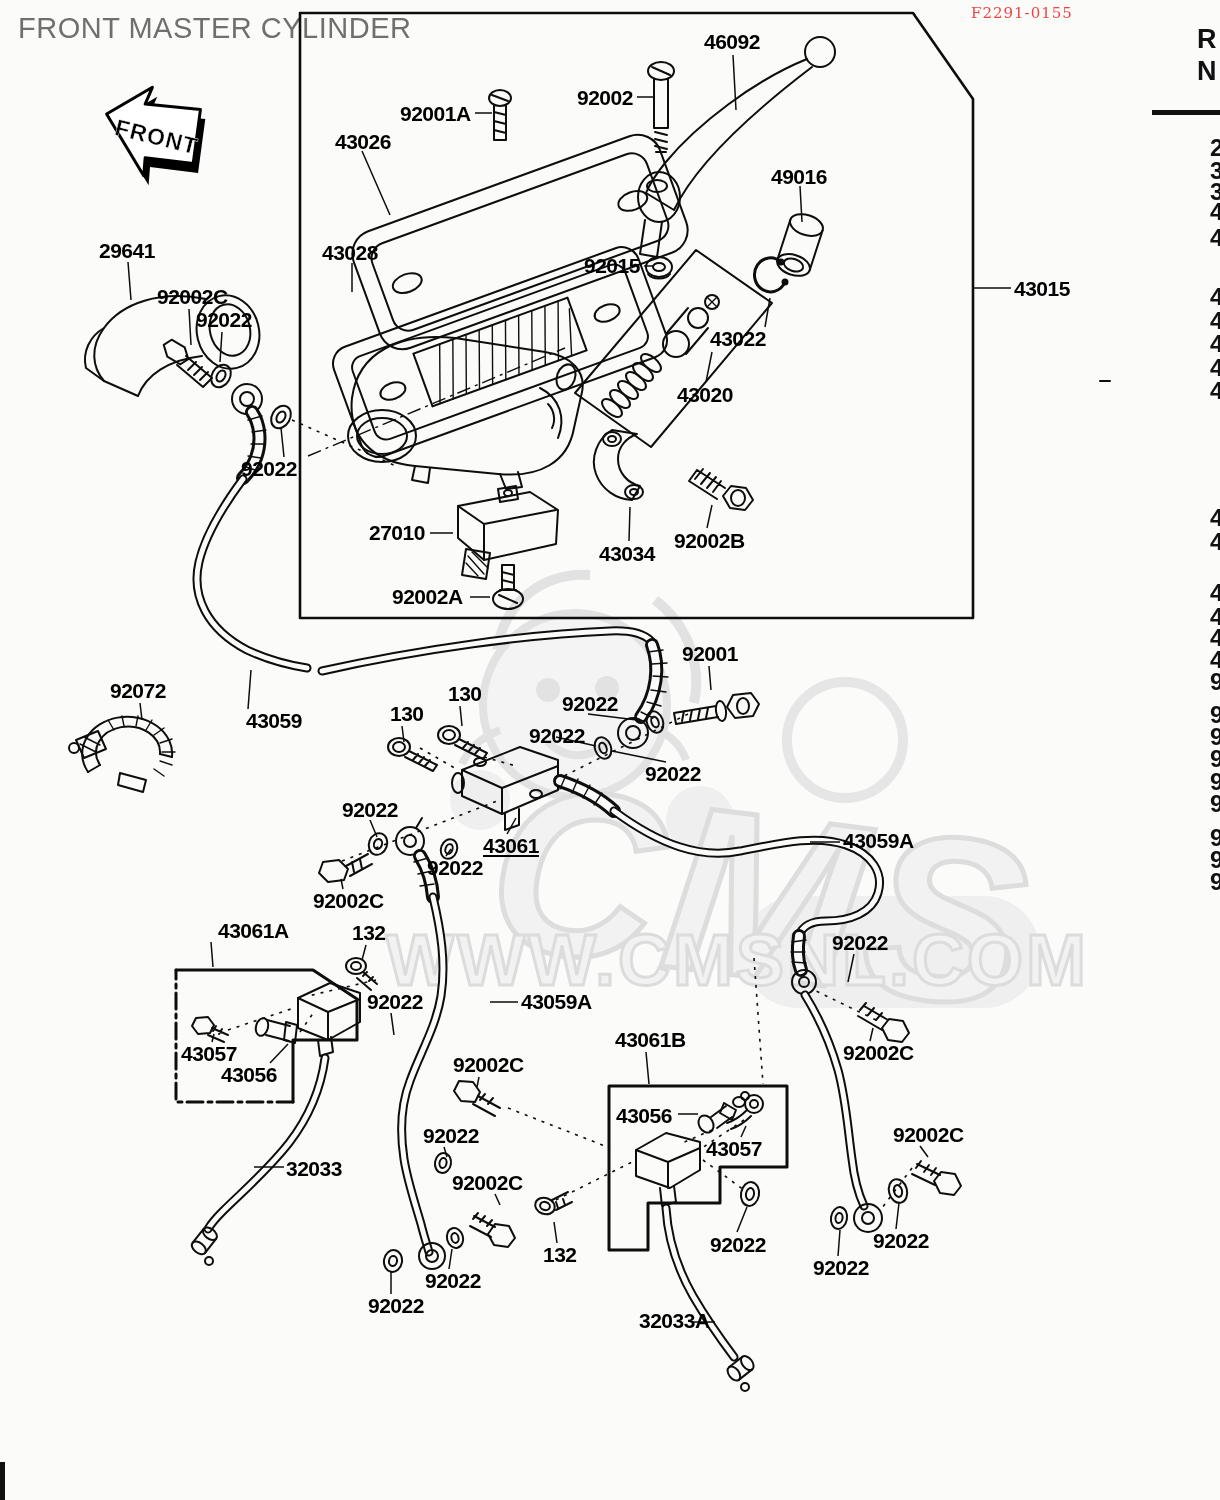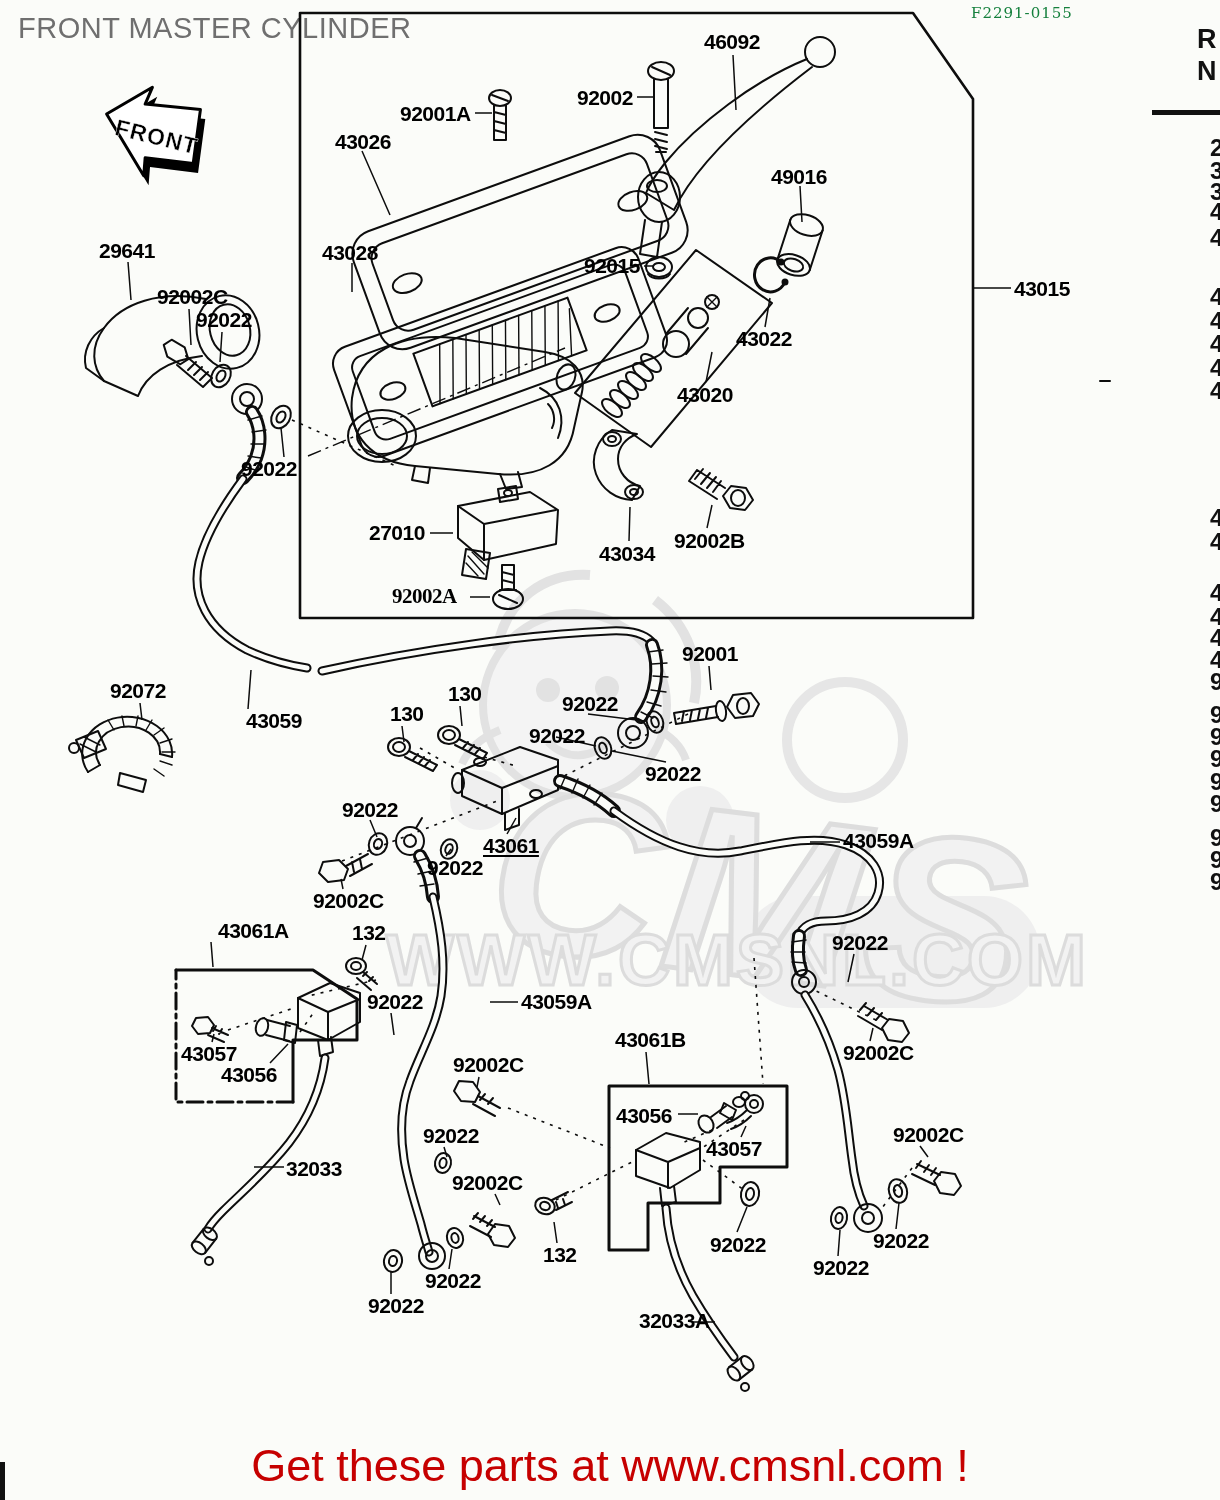--- a/index.html
+++ b/index.html
@@ -1,20 +1,20 @@
 <!DOCTYPE html>
 <html><head>
 <meta charset="utf-8">
 <style>
   html,body{margin:0;padding:0;background:#fff;}
   #page{position:relative;width:1220px;height:1500px;background:#fbfcf9;overflow:hidden;
         font-family:"Liberation Sans",sans-serif;}
   #title{position:absolute;left:18px;top:12px;font-size:29px;letter-spacing:.5px;color:#6f6f6f;white-space:nowrap;}
   #figcode{position:absolute;left:971px;top:4px;font-family:"DejaVu Serif",serif;font-size:15px;
-           letter-spacing:1px;color:#15803d;white-space:nowrap;}
+           letter-spacing:1px;color:#ef4444;white-space:nowrap;}
   svg{position:absolute;left:0;top:0;}
   #labels-layer{position:absolute;left:0;top:0;width:1220px;height:1500px;pointer-events:none;}
   .part-label{position:absolute;font-weight:bold;font-size:21px;letter-spacing:-.5px;line-height:1;
               color:#000;white-space:nowrap;}
   .edge-digit{position:absolute;left:1210px;font-weight:bold;font-size:24px;line-height:1;color:#111;}
   #col-r,#col-n{position:absolute;left:1197px;font-weight:bold;font-size:27px;line-height:1;color:#111;}
   #col-r{top:26px} #col-n{top:58px}
   #table-rule{position:absolute;left:1152px;top:110px;width:68px;height:5px;background:#111;}
   #corner-mark{position:absolute;left:0;top:1462px;width:5px;height:38px;background:#111;}
   #footer{position:absolute;left:0;top:1440px;width:1220px;text-align:center;font-size:45px;
@@ -366,32 +366,32 @@
     <path class="dashdot" d="M308,456 L565,348"></path>
   </svg>
 
   <div id="labels-layer">
       <div class="part-label" style="left: 400px; top: 103px;">92001A</div>
       <div class="part-label" style="left: 335px; top: 131px;">43026</div>
       <div class="part-label" style="left: 577px; top: 87px;">92002</div>
       <div class="part-label" style="left: 704px; top: 31px;">46092</div>
       <div class="part-label" style="left: 771px; top: 166px;">49016</div>
       <div class="part-label" style="left: 584px; top: 255px;">92015</div>
-      <div class="part-label" style="left: 736px; top: 328px;">43022</div>
+      <div class="part-label" style="left: 710px; top: 328px;">43022</div>
       <div class="part-label" style="left: 677px; top: 384px;">43020</div>
       <div class="part-label" style="left: 99px; top: 240px;">29641</div>
       <div class="part-label" style="left: 157px; top: 286px;">92002C</div>
       <div class="part-label" style="left: 196px; top: 309px;">92022</div>
       <div class="part-label" style="left: 322px; top: 242px;">43028</div>
       <div class="part-label" style="left: 241px; top: 458px;">92022</div>
       <div class="part-label" style="left: 1014px; top: 278px;">43015</div>
       <div class="part-label" style="left: 369px; top: 522px;">27010</div>
       <div class="part-label" style="left: 599px; top: 543px;">43034</div>
       <div class="part-label" style="left: 674px; top: 530px;">92002B</div>
-      <div class="part-label" style="left: 392px; top: 586px; font-family: Liberation Serif, serif;">92002A</div>
+      <div class="part-label" style="left: 392px; top: 586px;">92002A</div>
       <div class="part-label" style="left: 682px; top: 643px;">92001</div>
       <div class="part-label" style="left: 221px; top: 710px; margin-left: 25px;">43059</div>
       <div class="part-label" style="left: 110px; top: 680px;">92072</div>
       <div class="part-label" style="left: 390px; top: 703px;">130</div>
       <div class="part-label" style="left: 448px; top: 683px;">130</div>
       <div class="part-label" style="left: 562px; top: 693px;">92022</div>
       <div class="part-label" style="left: 529px; top: 725px;">92022</div>
       <div class="part-label" style="left: 645px; top: 763px;">92022</div>
       <div class="part-label" style="left: 342px; top: 799px;">92022</div>
       <div class="part-label" style="left: 483px; top: 835px; text-decoration: underline;">43061</div>
@@ -449,14 +449,13 @@
       <div class="edge-digit" style="top: 747px;">9</div>
       <div class="edge-digit" style="top: 770px;">9</div>
       <div class="edge-digit" style="top: 792px;">9</div>
       <div class="edge-digit" style="top: 826px;">9</div>
       <div class="edge-digit" style="top: 848px;">9</div>
       <div class="edge-digit" style="top: 870px;">9</div>
     </div>
 
   <div id="corner-mark"></div>
 
-  <div id="footer" style="color: rgb(198, 0, 0);">Get these parts at www.cmsnl.com !</div>
 </div>
 
 </body></html>

